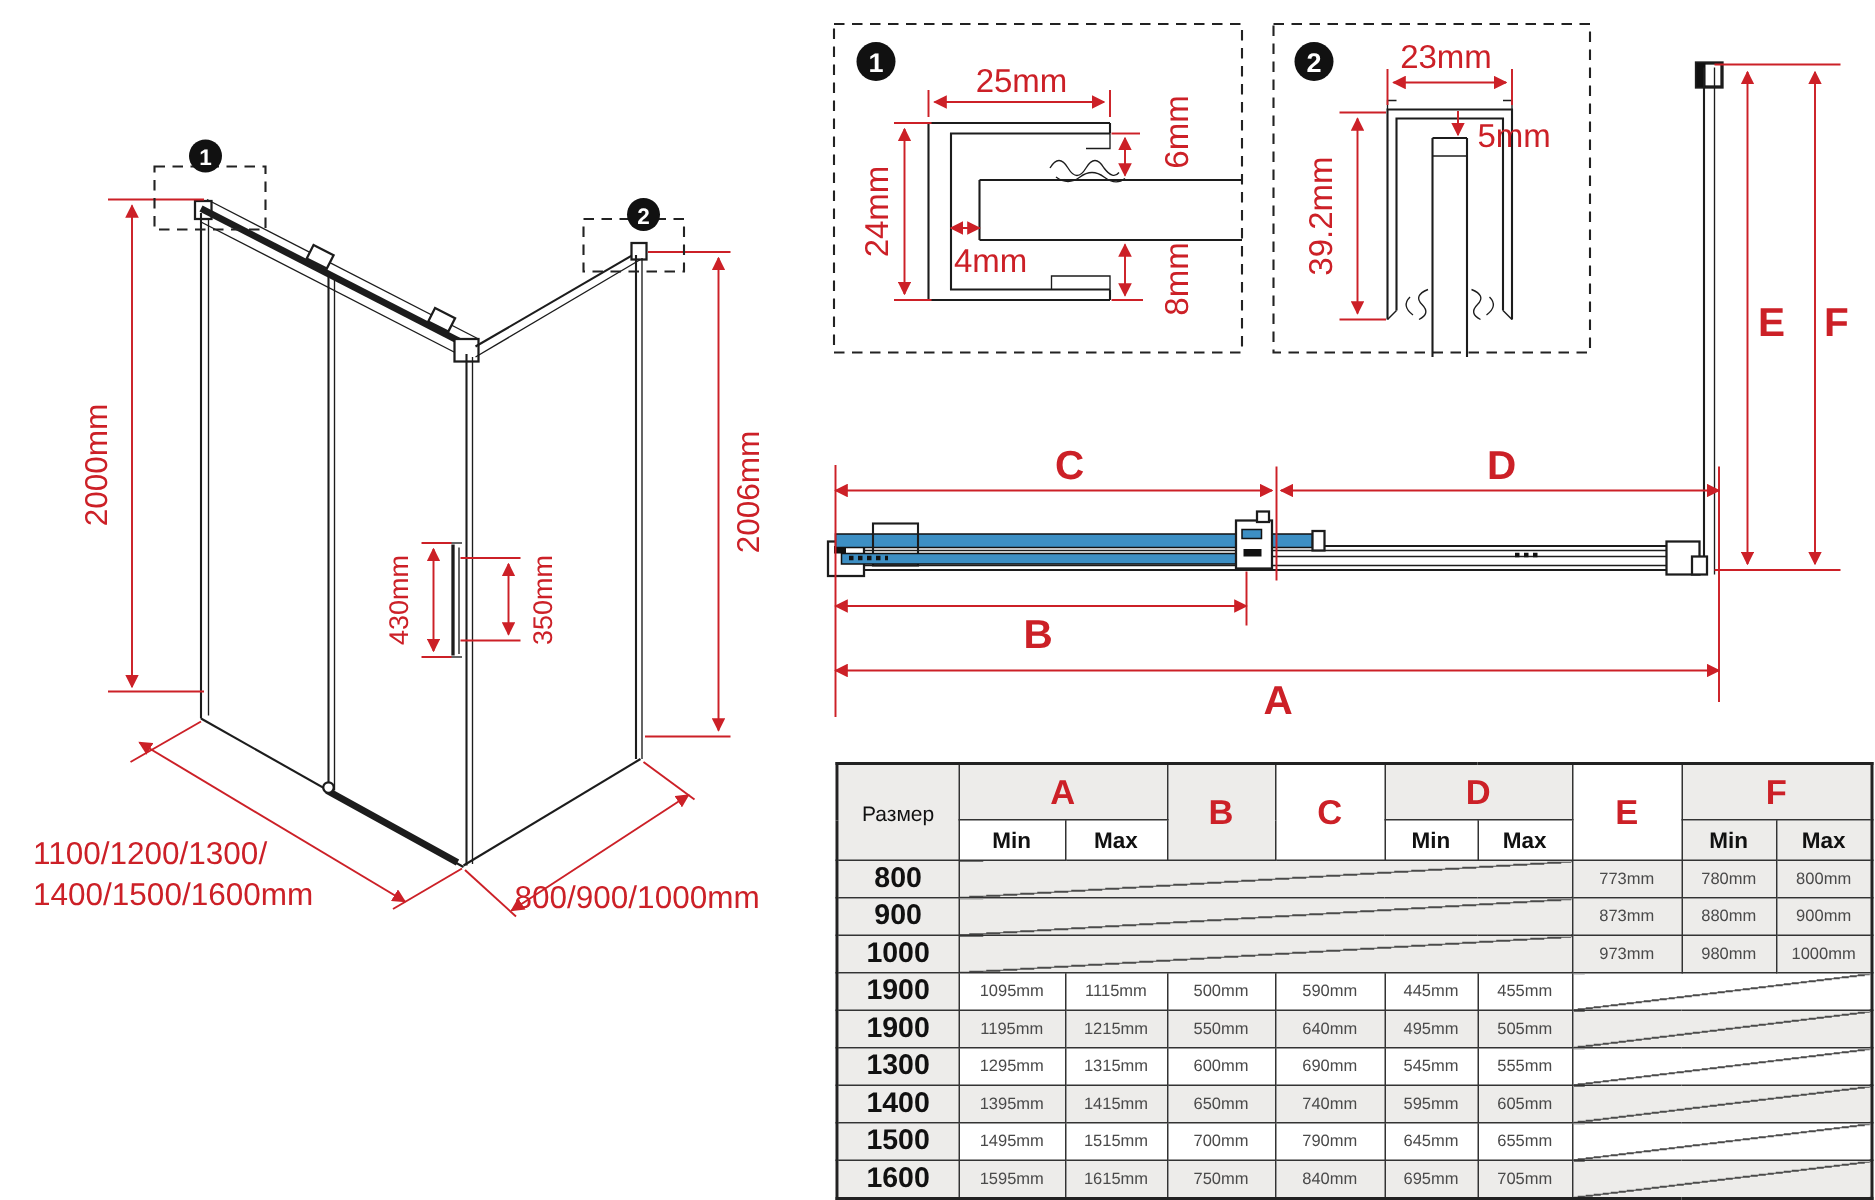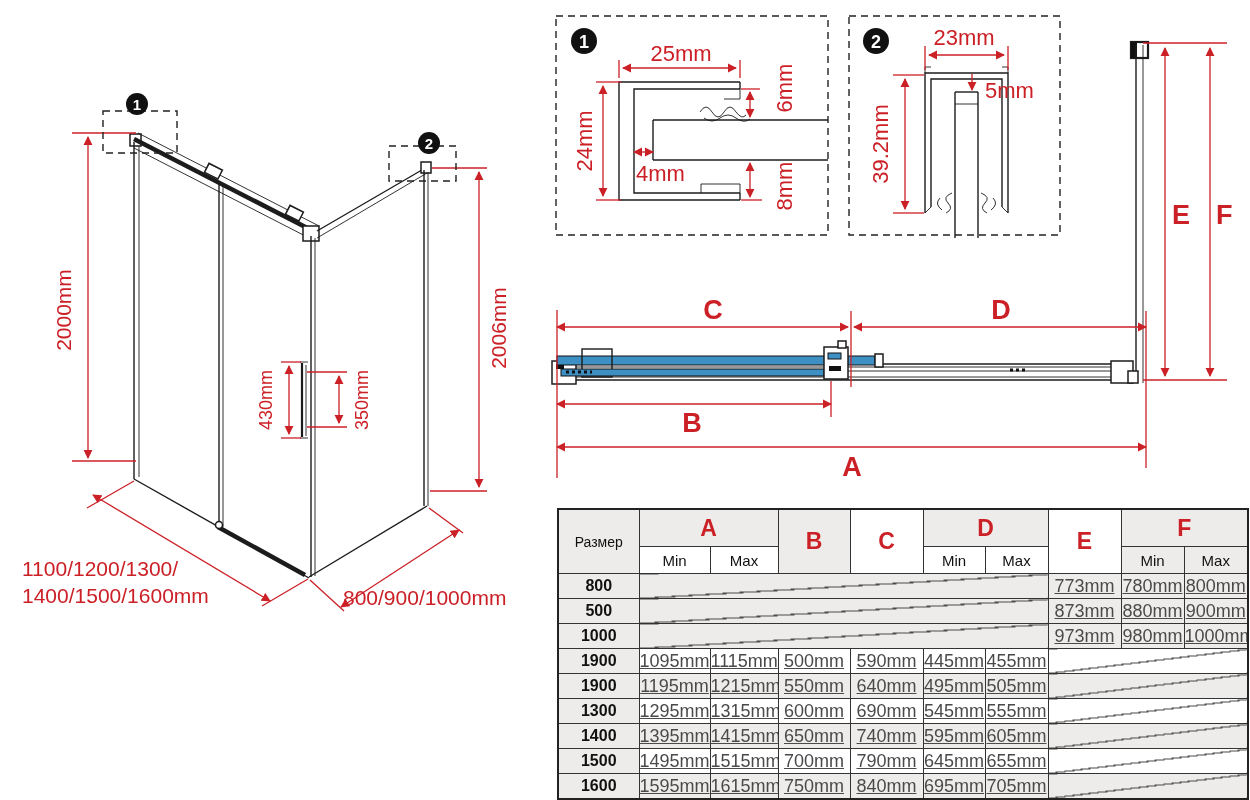--- a/index.html
+++ b/index.html
@@ -29,23 +29,23 @@
   #spec-table{position:absolute;left:557px;top:508px;border-collapse:collapse;
               table-layout:fixed;width:691px;border:2px solid #222;}
   #spec-table td{border:1px solid #333;text-align:center;vertical-align:middle;
                  padding:0;overflow:hidden;white-space:nowrap;}
   #spec-table .h1 td{height:36px;}
   #spec-table .h2 td{height:26px;}
   #spec-table tr.dr td{height:24px;}
   .g{background:var(--gray);}
   .letter{color:var(--red);font-size:23px;font-weight:bold;}
   .lbl{font-size:14px;color:#111;}
-  .mm{font-size:15px;font-weight:normal;color:#111;}
-  .rl{background:var(--gray);font-size:16px;font-weight:bold;color:#111;}
-  .val{font-size:18px;color:var(--dimtext);text-decoration:underline;}
+  .mm{font-size:15px;font-weight:bold;color:#111;}
+  .rl{background:var(--gray);font-size:19px;font-weight:bold;color:#111;}
+  .val{font-size:11px;color:var(--dimtext);}
   tr.shade td{background-color:var(--gray);}
   td.diag{background-image:linear-gradient(to bottom right,
           transparent calc(50% - 0.6px), #4a4a4a calc(50% - 0.6px),
           #4a4a4a calc(50% + 0.6px), transparent calc(50% + 0.6px));}
 </style>
 </head>
 <body>
 
 <div id="canvas">
 
@@ -328,21 +328,21 @@
   </tr>
 
   <tr class="dr shade">
     <td class="rl">800</td>
     <td colspan="6" class="diag"></td>
     <td class="val">773mm</td>
     <td class="val">780mm</td>
     <td class="val">800mm</td>
   </tr>
   <tr class="dr shade">
-    <td class="rl">500</td>
+    <td class="rl">900</td>
     <td colspan="6" class="diag"></td>
     <td class="val">873mm</td>
     <td class="val">880mm</td>
     <td class="val">900mm</td>
   </tr>
   <tr class="dr shade">
     <td class="rl">1000</td>
     <td colspan="6" class="diag"></td>
     <td class="val">973mm</td>
     <td class="val">980mm</td>

